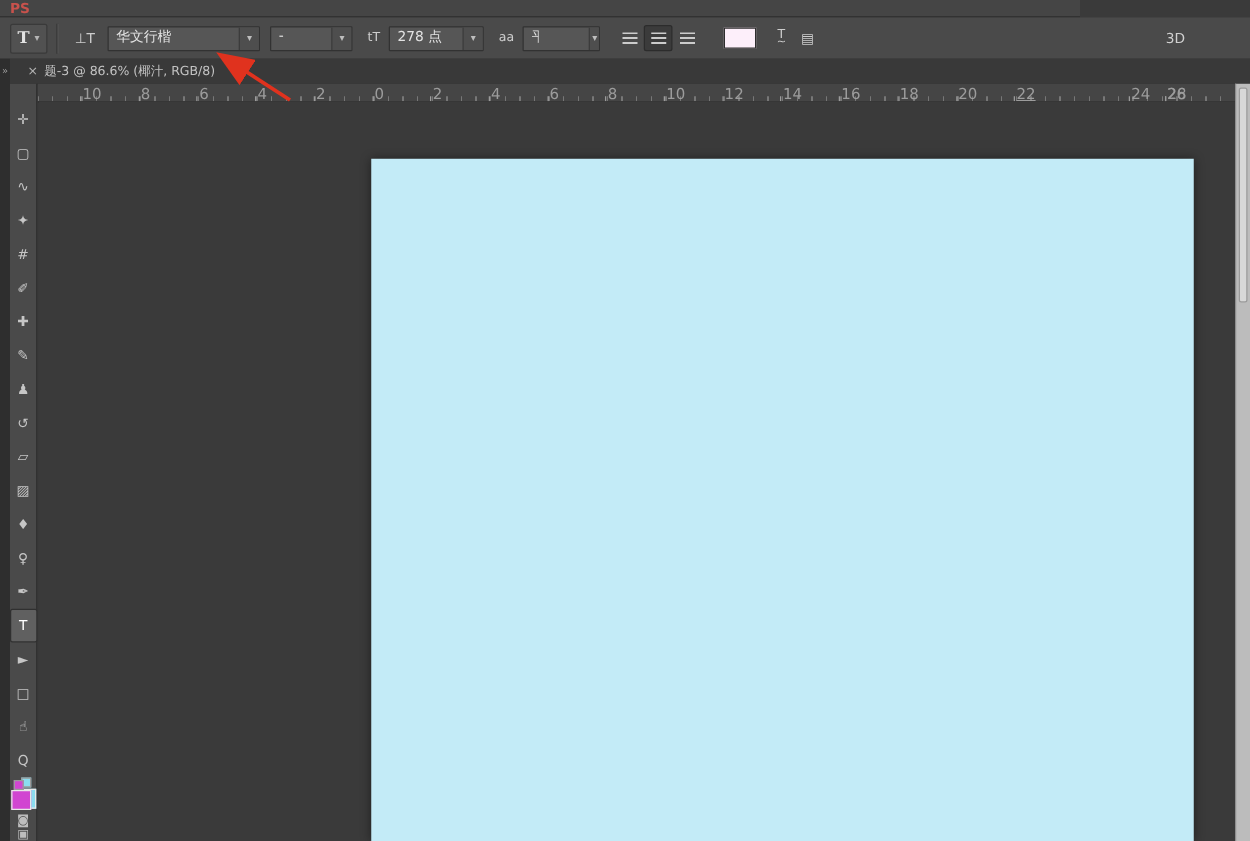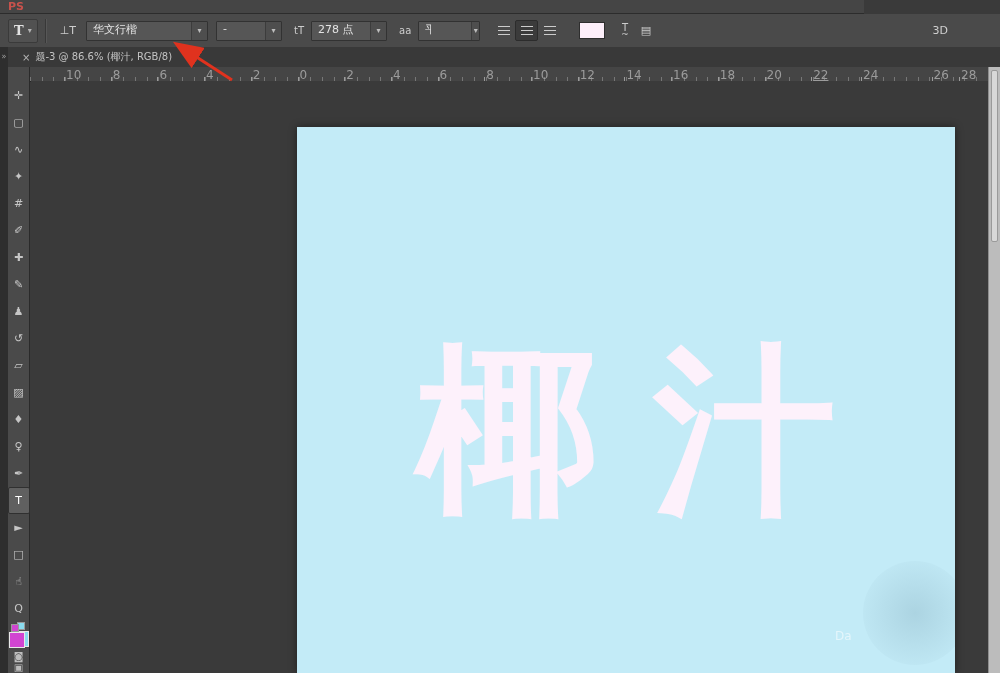--- a/index.html
+++ b/index.html
@@ -188,23 +188,23 @@
     <span class="ruler-num" style="left: 362.9px;">4</span>
     <span class="ruler-num" style="left: 409.6px;">6</span>
     <span class="ruler-num" style="left: 456.3px;">8</span>
     <span class="ruler-num" style="left: 503px;">10</span>
     <span class="ruler-num" style="left: 549.7px;">12</span>
     <span class="ruler-num" style="left: 596.4px;">14</span>
     <span class="ruler-num" style="left: 643.1px;">16</span>
     <span class="ruler-num" style="left: 689.8px;">18</span>
     <span class="ruler-num" style="left: 736.5px;">20</span>
     <span class="ruler-num" style="left: 783.2px; text-decoration: underline;">22</span>
-    <span class="ruler-num" style="left: 833px;">24</span>
+    <span class="ruler-num" style="left: 875px;">24</span>
     <span class="ruler-num" style="left: 876.6px; margin-left: 27px;">26</span>
-    <span class="ruler-num" style="left: 931px;">28</span>
+    <span class="ruler-num" style="left: 904px;">28</span>
   </div>
 
 <div id="toolbar">
   <div id="tools" style="display:flex;flex-direction:column;align-items:center;">
       <div class="tool">
         <span>✛</span>
       </div>
       <div class="tool">
         <span>▢</span>
       </div>
@@ -270,24 +270,20 @@
   <div class="swatches">
     <div class="fg" style="background: rgb(209, 69, 209);"></div>
     <div class="bg" style="background: rgb(138, 220, 239);"></div>
   </div>
   <div class="tb-icon">◙</div>
   <div class="tb-icon">▣</div>
 </div>
 
 <div id="workspace">
   <div id="canvas" style="background: rgb(195, 235, 247);">
-    <div class="canvas-text" style="color: rgb(253, 241, 251);">椰汁</div>
-    <div class="watermark">
-      <span class="wm-text">Da</span>
-    </div>
   </div>
 </div>
 
 <div id="vscroll">
   <div class="thumb"></div>
 </div>
 
 <svg id="annotation" width="1000" height="673" viewBox="0 0 1000 673">
   <defs>
     <marker id="arrowhead" markerWidth="10" markerHeight="8" refX="8" refY="4" orient="auto">

